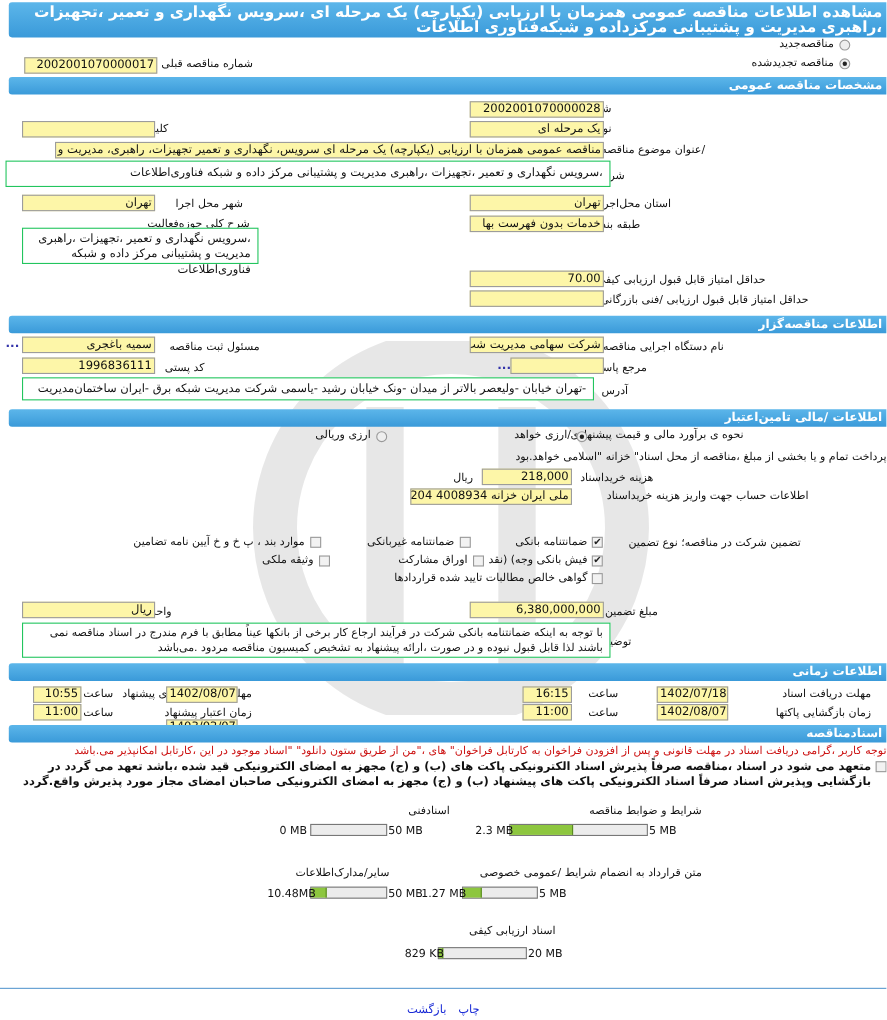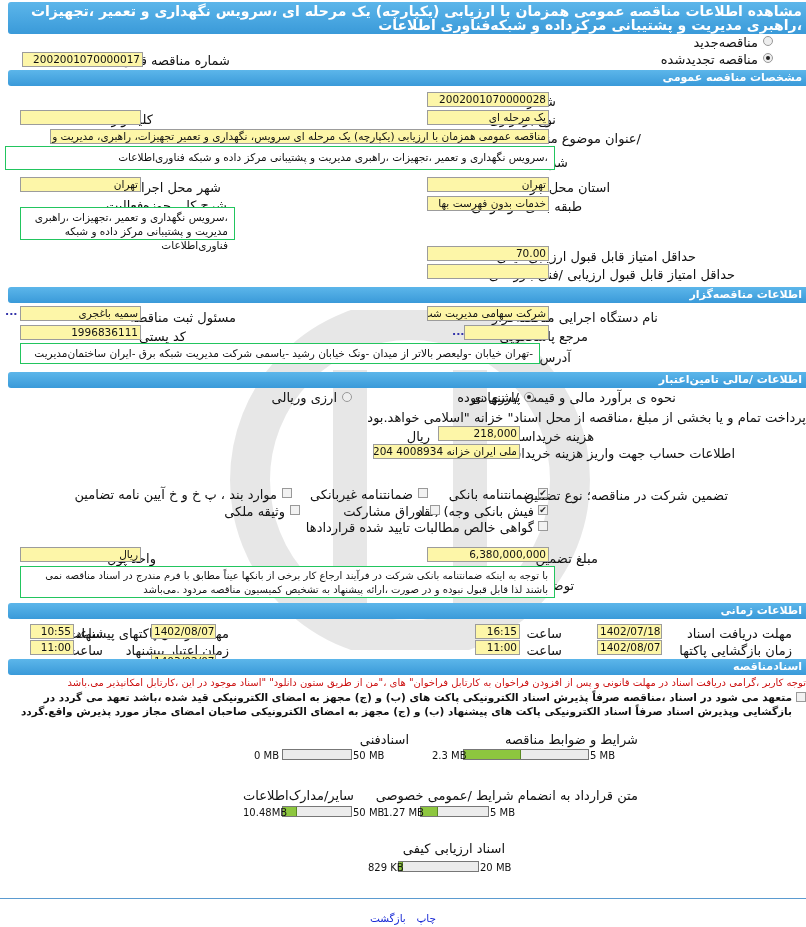--- a/index.html
+++ b/index.html
@@ -17,21 +17,21 @@
     padding: 1px 4px 0 0; text-align: right; white-space: nowrap;
     border-radius: 3px 0 0 3px;
   }
   .topbar {
     position: absolute; left: 8px; right: 0; top: 2px; height: 32px;
     background: linear-gradient(#5cb6ea, #3a9ad9);
     color: #fff; font-weight: bold; font-size: 14px; line-height: 14px;
     padding: 2px 4px 0 0; text-align: right;
     border-radius: 3px 0 0 3px;
   }
-  .lbl { position: absolute; white-space: nowrap; font-size: 13px; text-align: right; }
+  .lbl { position: absolute; white-space: nowrap; font-size: 10px; text-align: right; }
   .fld {
     position: absolute; height: 15px; background: #fdf6a8;
     border: 1px solid #9c9c9c; font-size: 10.5px; line-height: 13px;
     padding: 0 2px; white-space: nowrap; overflow: hidden; text-align: right;
   }
   .fld.ltr { direction: ltr; text-align: right; }
   .box {
     position: absolute; border: 1px solid #22c55e; background: #fff;
     font-size: 10.5px; padding: 3px 6px; text-align: right; line-height: 14px;
   }
@@ -131,21 +131,21 @@
 <div class="lbl" style="right:620px; top:329px;">کد پستی</div>
 <div class="fld ltr" style="left:20px; top:325px; width:121px;">1996836111</div>
 
 <div class="lbl" style="right:235px; top:350px;">آدرس</div>
 <div class="box" style="left:20px; top:343px; width:520px; height:21px; padding:2px 6px;">-تهران خیابان  -ولیعصر بالاتر از میدان -ونک خیابان رشید -یاسمی شرکت مدیریت شبکه برق -ایران  ساختمان‌مدیریت</div>
 
 <div class="bar" style="top:372px;">اطلاعات /مالی تامین‌اعتبار</div>
 
 <div class="lbl" style="right:130px; top:390px;">نحوه ی برآورد مالی و قیمت پیشنهادی</div>
 <div class="radio on" style="right:272px; top:392px;"></div>
-<div class="lbl" style="right:287px; top:390px;">/ارزی نبوده</div>
+<div class="lbl" style="right:287px; top:390px;">/ارزی خواهد</div>
 <div class="radio" style="right:454px; top:392px;"></div>
 <div class="lbl" style="right:469px; top:390px;">ارزی وریالی</div>
 
 <div class="lbl" style="right:0px; top:410px;">پرداخت تمام و یا بخشی از مبلغ ،مناقصه از محل اسناد" خزانه "اسلامی خواهد.بود</div>
 
 <div class="lbl" style="right:212px; top:429px;">هزینه خریداسناد</div>
 <div class="fld ltr" style="left:438px; top:426px; width:82px;">218,000</div>
 <div class="lbl" style="right:376px; top:429px;">ریال</div>
 
 <div class="lbl" style="right:71px; top:446px;">اطلاعات حساب جهت واریز هزینه خریداسناد</div>

